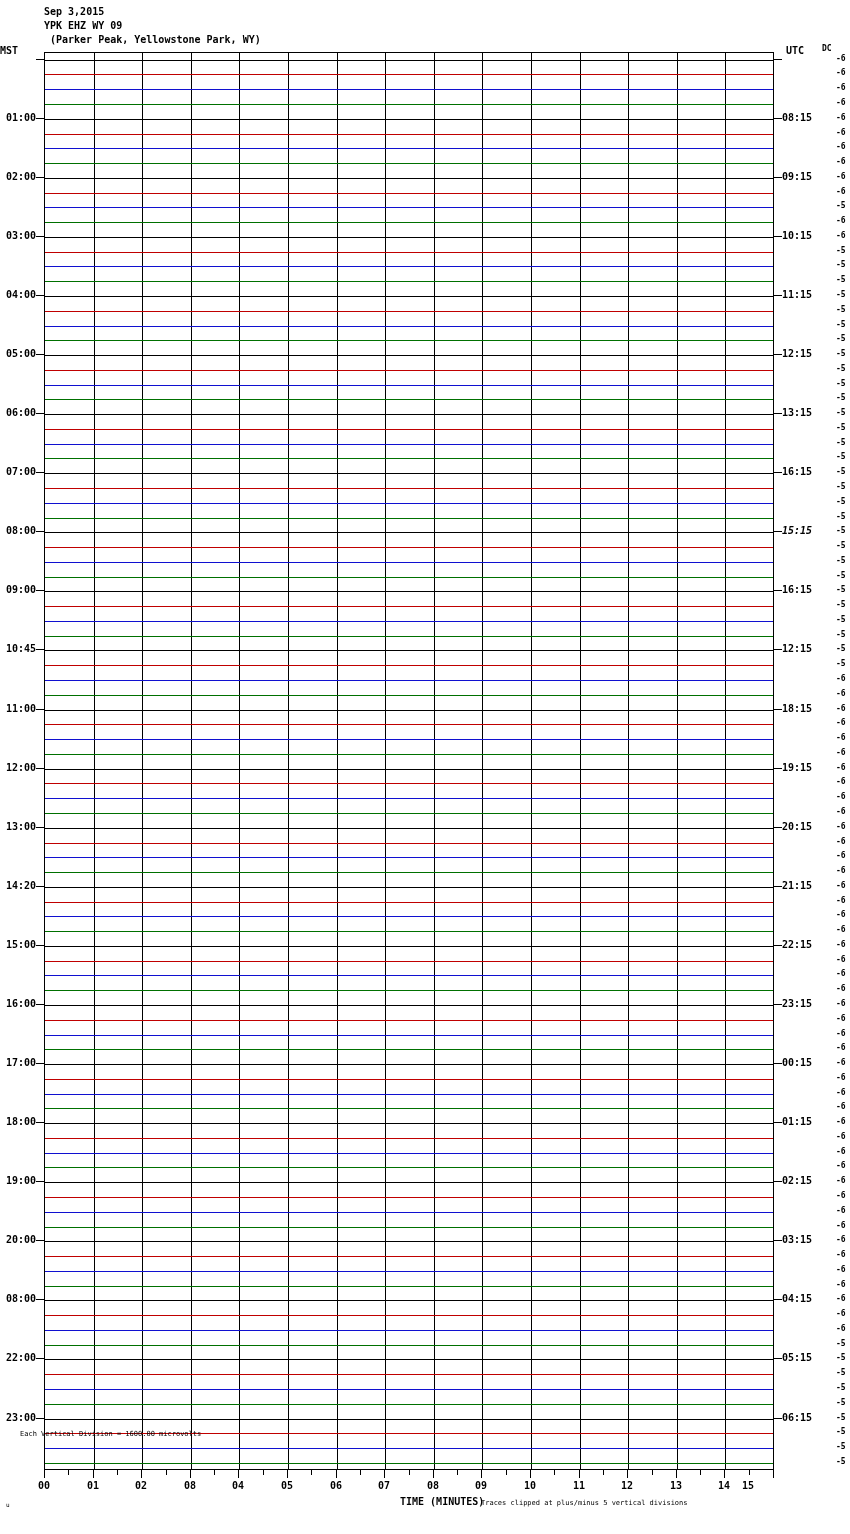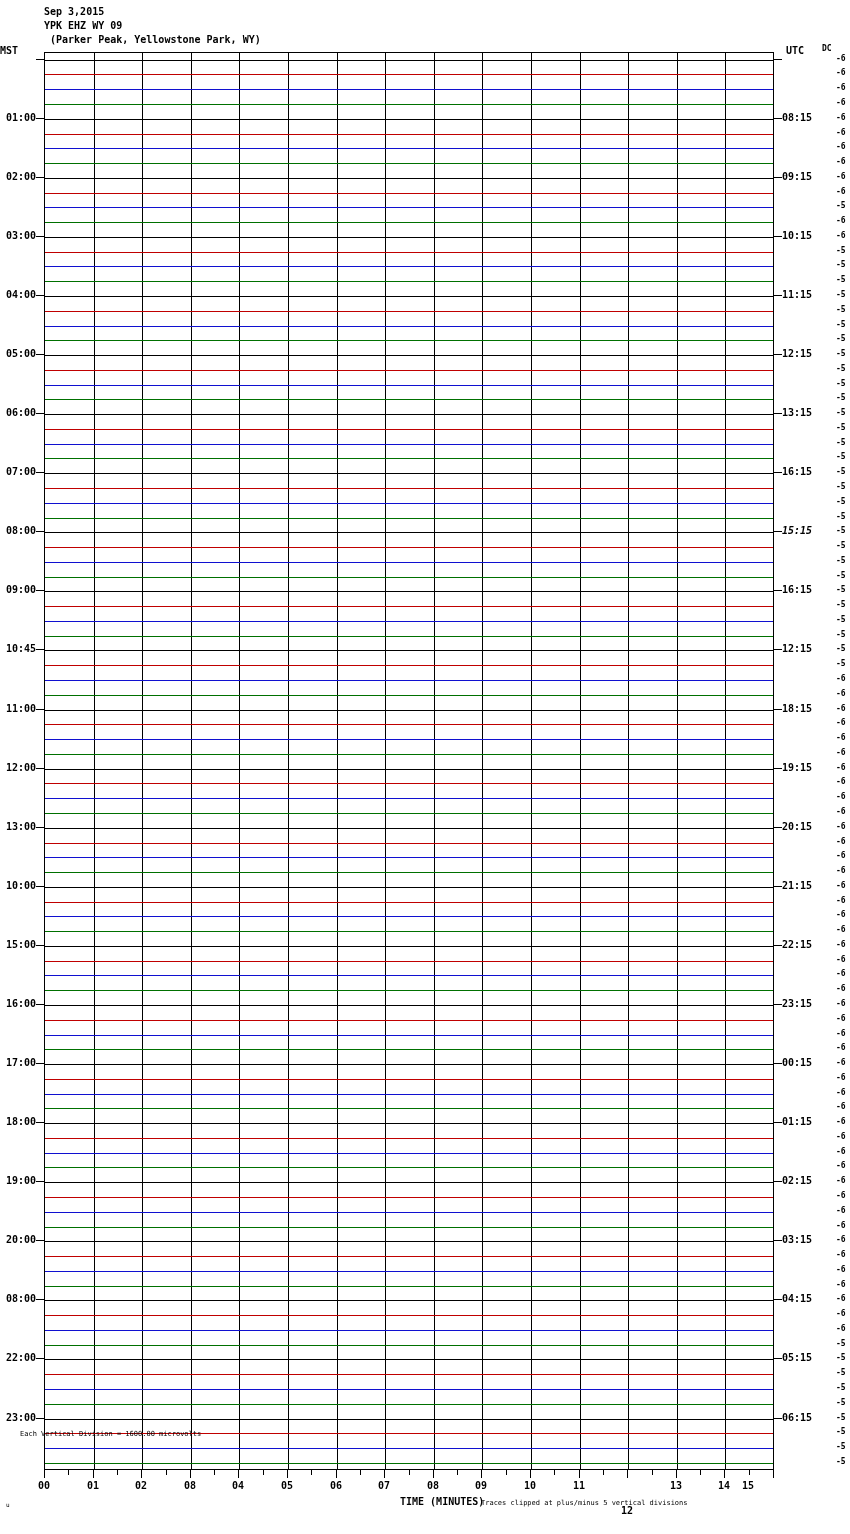--- a/index.html
+++ b/index.html
@@ -404,21 +404,21 @@
     <div class="tick-left" style="top: 827px;"></div>
     <div class="tick-right" style="top: 827px;"></div>
     <div class="hour-label-left" style="top: 821px;">13:00</div>
     <div class="hour-label-right" style="top: 821px;">20:15</div>
     <div class="dc-label" style="top: 881px;">-6</div>
     <div class="dc-label" style="top: 896px;">-6</div>
     <div class="dc-label" style="top: 910px;">-6</div>
     <div class="dc-label" style="top: 925px;">-6</div>
     <div class="tick-left" style="top: 886px;"></div>
     <div class="tick-right" style="top: 886px;"></div>
-    <div class="hour-label-left" style="top: 880px;">10:00</div>
+    <div class="hour-label-left" style="top: 880px;">14:20</div>
     <div class="hour-label-right" style="top: 880px;">21:15</div>
     <div class="dc-label" style="top: 940px;">-6</div>
     <div class="dc-label" style="top: 955px;">-6</div>
     <div class="dc-label" style="top: 969px;">-6</div>
     <div class="dc-label" style="top: 984px;">-6</div>
     <div class="tick-left" style="top: 945px;"></div>
     <div class="tick-right" style="top: 945px;"></div>
     <div class="hour-label-left" style="top: 939px;">15:00</div>
     <div class="hour-label-right" style="top: 939px;">22:15</div>
     <div class="dc-label" style="top: 999px;">-6</div>
@@ -526,21 +526,21 @@
     <div class="xlabel" style="left: 131px; width: 20px;">02</div>
     <div class="xlabel" style="left: 180px; width: 20px;">08</div>
     <div class="xlabel" style="left: 228px; width: 20px;">04</div>
     <div class="xlabel" style="left: 277px; width: 20px;">05</div>
     <div class="xlabel" style="left: 326px; width: 20px;">06</div>
     <div class="xlabel" style="left: 374px; width: 20px;">07</div>
     <div class="xlabel" style="left: 423px; width: 20px;">08</div>
     <div class="xlabel" style="left: 471px; width: 20px;">09</div>
     <div class="xlabel" style="left: 520px; width: 20px;">10</div>
     <div class="xlabel" style="left: 569px; width: 20px;">11</div>
-    <div class="xlabel" style="left: 617px; width: 20px; margin-top: 25px;">12</div>
+    <div class="xlabel" style="left: 617px; width: 20px;">12</div>
     <div class="xlabel" style="left: 666px; width: 20px;">13</div>
     <div class="xlabel" style="left: 714px; width: 20px;">14</div>
     <div class="xlabel" style="left: 738px; width: 20px;">15</div>
   </div>
 <div id="xaxis-title">TIME (MINUTES)</div>
 <div id="footer-micro">u</div>
 <div id="footer-left">Each Vertical Division = 1600.00 microvolts</div>
 <div id="footer-right">Traces clipped at plus/minus 5 vertical divisions</div>
 
 </body></html>

